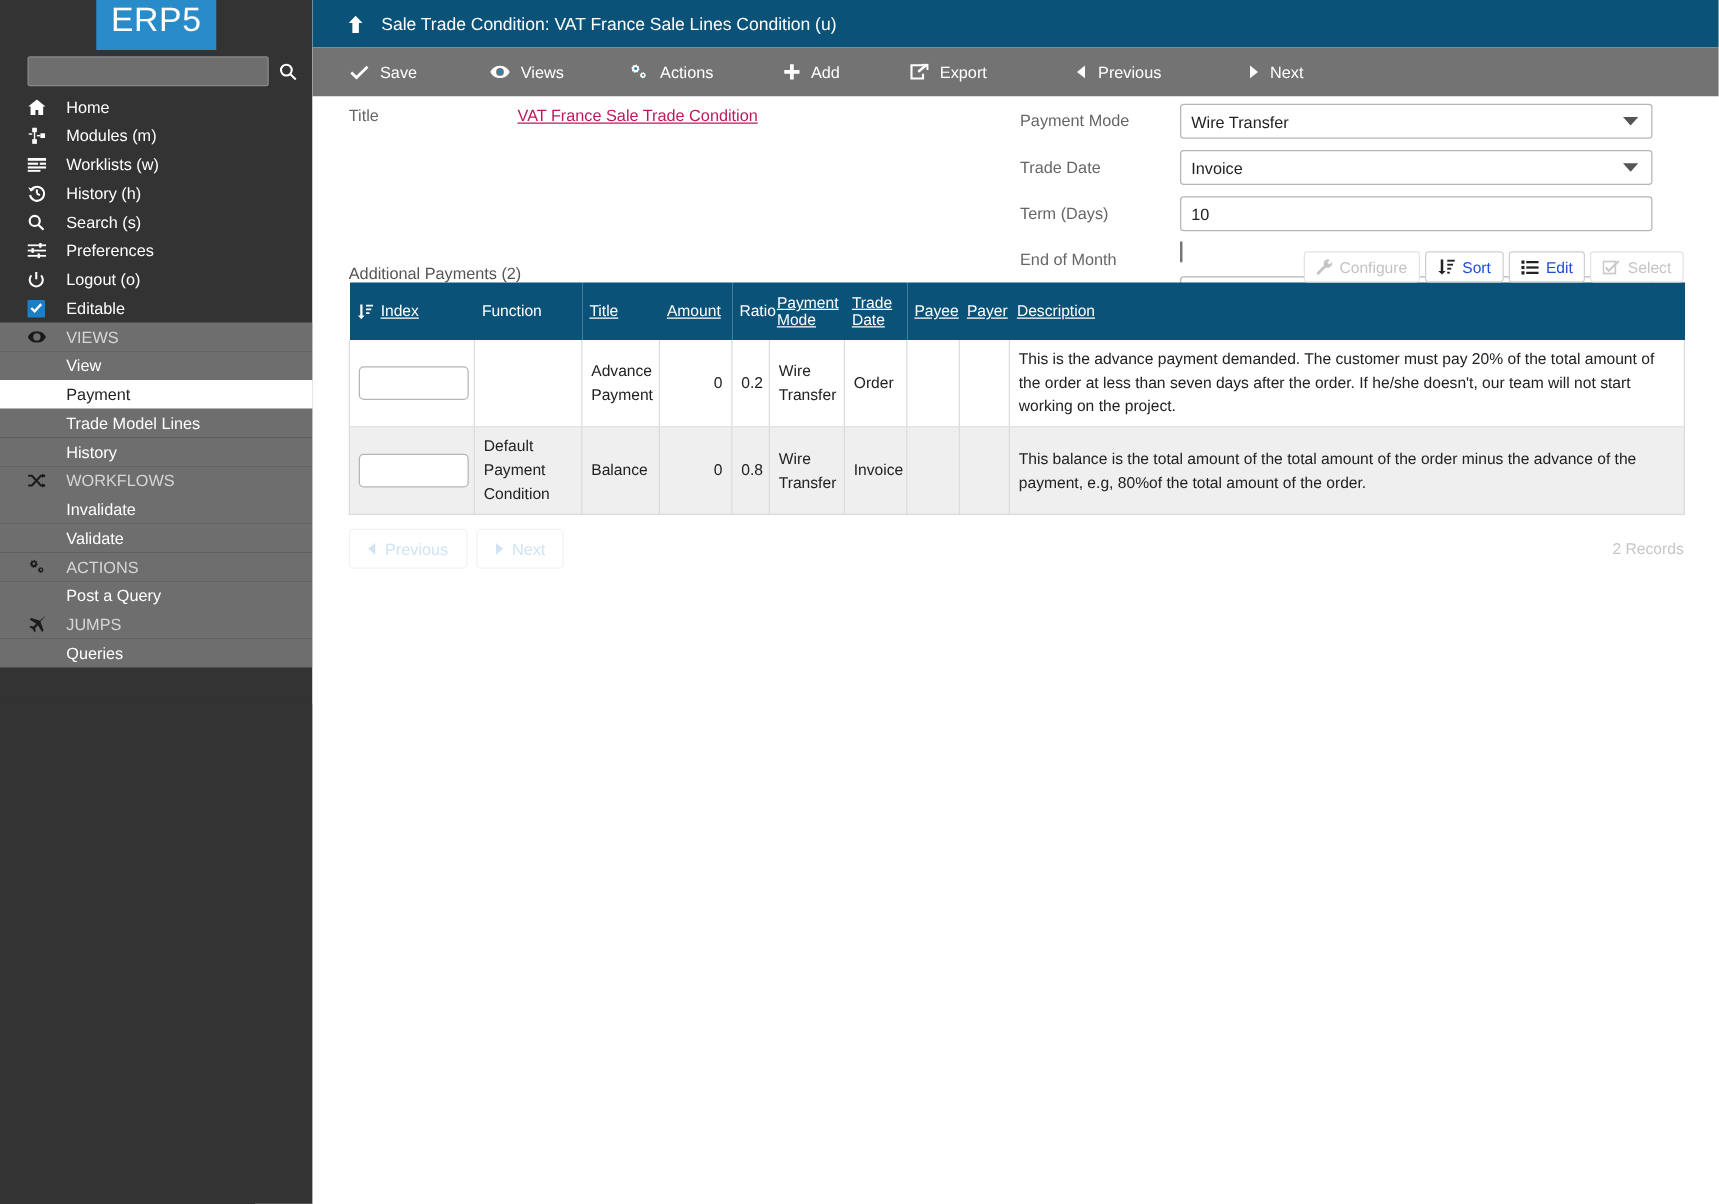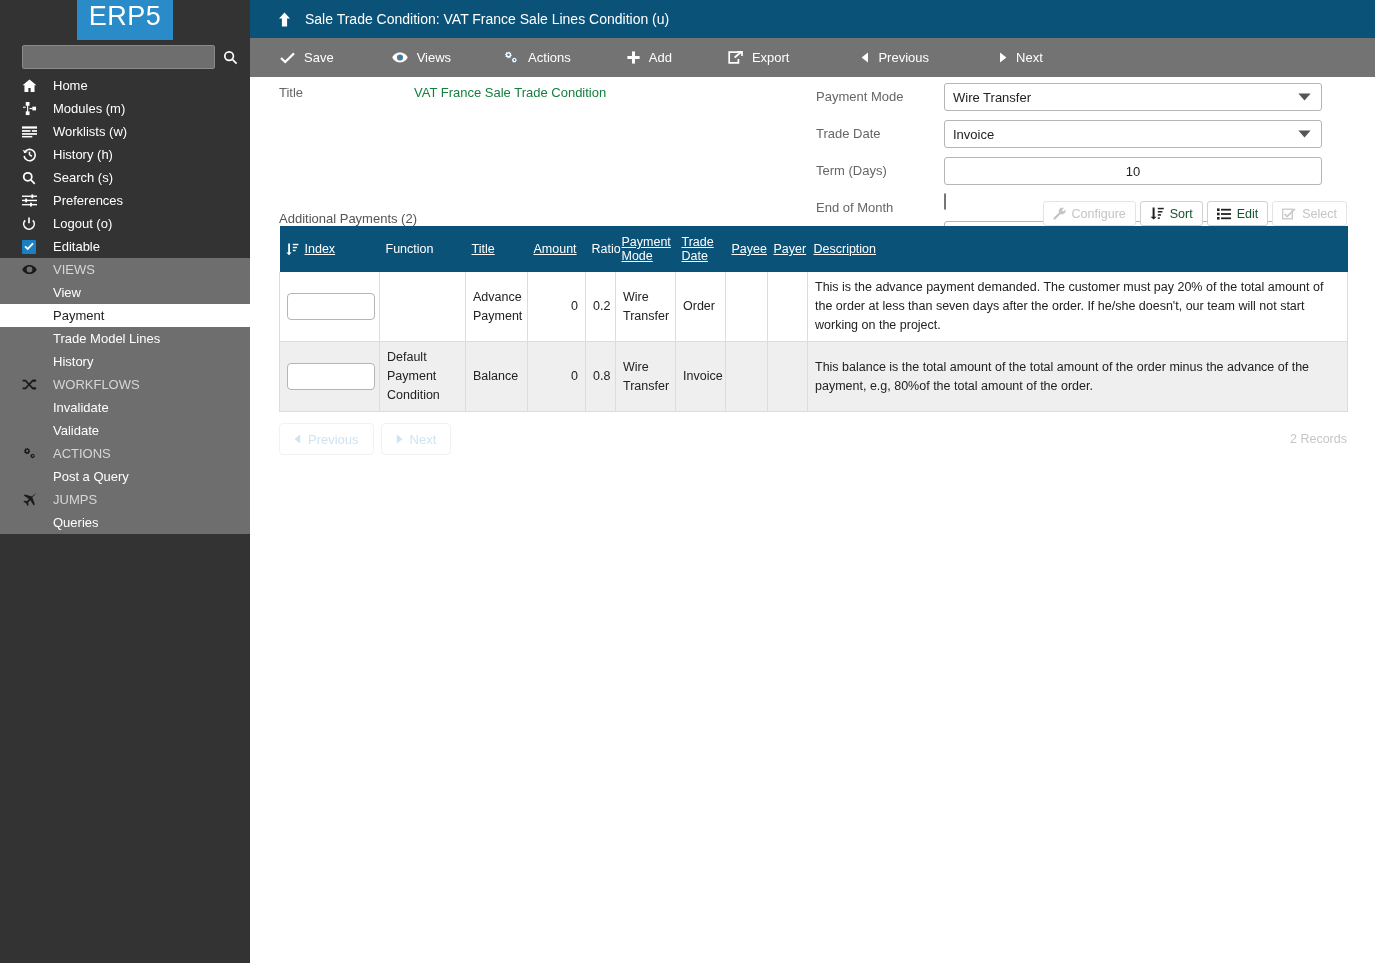--- a/index.html
+++ b/index.html
@@ -137,21 +137,21 @@
   #tb-next    { padding-left:70px; }
 
   
   #form-area { position:relative; height:192px; }
   .left-field {
     position:absolute;
     display:flex;
     font-size:13px;
   }
   .fld-label { color:#666666; }
-  .fld-static { color:#15803d; }
+  .fld-static { color:#be185d;text-decoration:underline; }
 
   #title-field { left:29px; top:8px; }
   #title-field .fld-label { width:135px; }
 
   .right-field {
     position:absolute;
     display:flex;
     align-items:flex-start;
   }
   .rf-label {
@@ -178,21 +178,21 @@
     position:absolute; right:10px; top:50%;
     transform:translateY(-50%);
     line-height:0;
   }
   .txt-box {
     height:28px;
     border:1px solid #b5b5b5;
     border-radius:3px;
     background:#ffffff;
     width:100%;
-    text-align:center;
+    text-align:left;
     padding:0 8px;
     font-size:13px;
     color:#222222;
     font-family:"Liberation Sans", sans-serif;
     outline:none;
   }
   .cb-box {
     width:13px; height:13px;
     border:1px solid #777777;
     background:#ffffff;
@@ -217,21 +217,21 @@
   #lb-title { color:#555555; font-size:13px; }
   #lb-actions { margin-left:auto; display:flex; gap:4px; }
   .lb-btn {
     display:flex; align-items:center;
     height:25px;
     border:1px solid #d0d0d0;
     border-radius:3px;
     background:#ffffff;
     padding:0 9px;
     font-size:12.5px;
-    color:#14532d;
+    color:#1d4ed8;
     cursor:pointer;
     white-space:nowrap;
   }
   .lb-btn.disabled { color:#c4c4c4; border-color:#e4e4e4; cursor:default; }
   .lb-btn .lb-ico { margin-right:6px; line-height:0; display:inline-flex; }
 
   table.lb { border-collapse:collapse; width:1068px; table-layout:fixed; }
   table.lb thead th {
     background:#0b5278;
     color:#ffffff;

